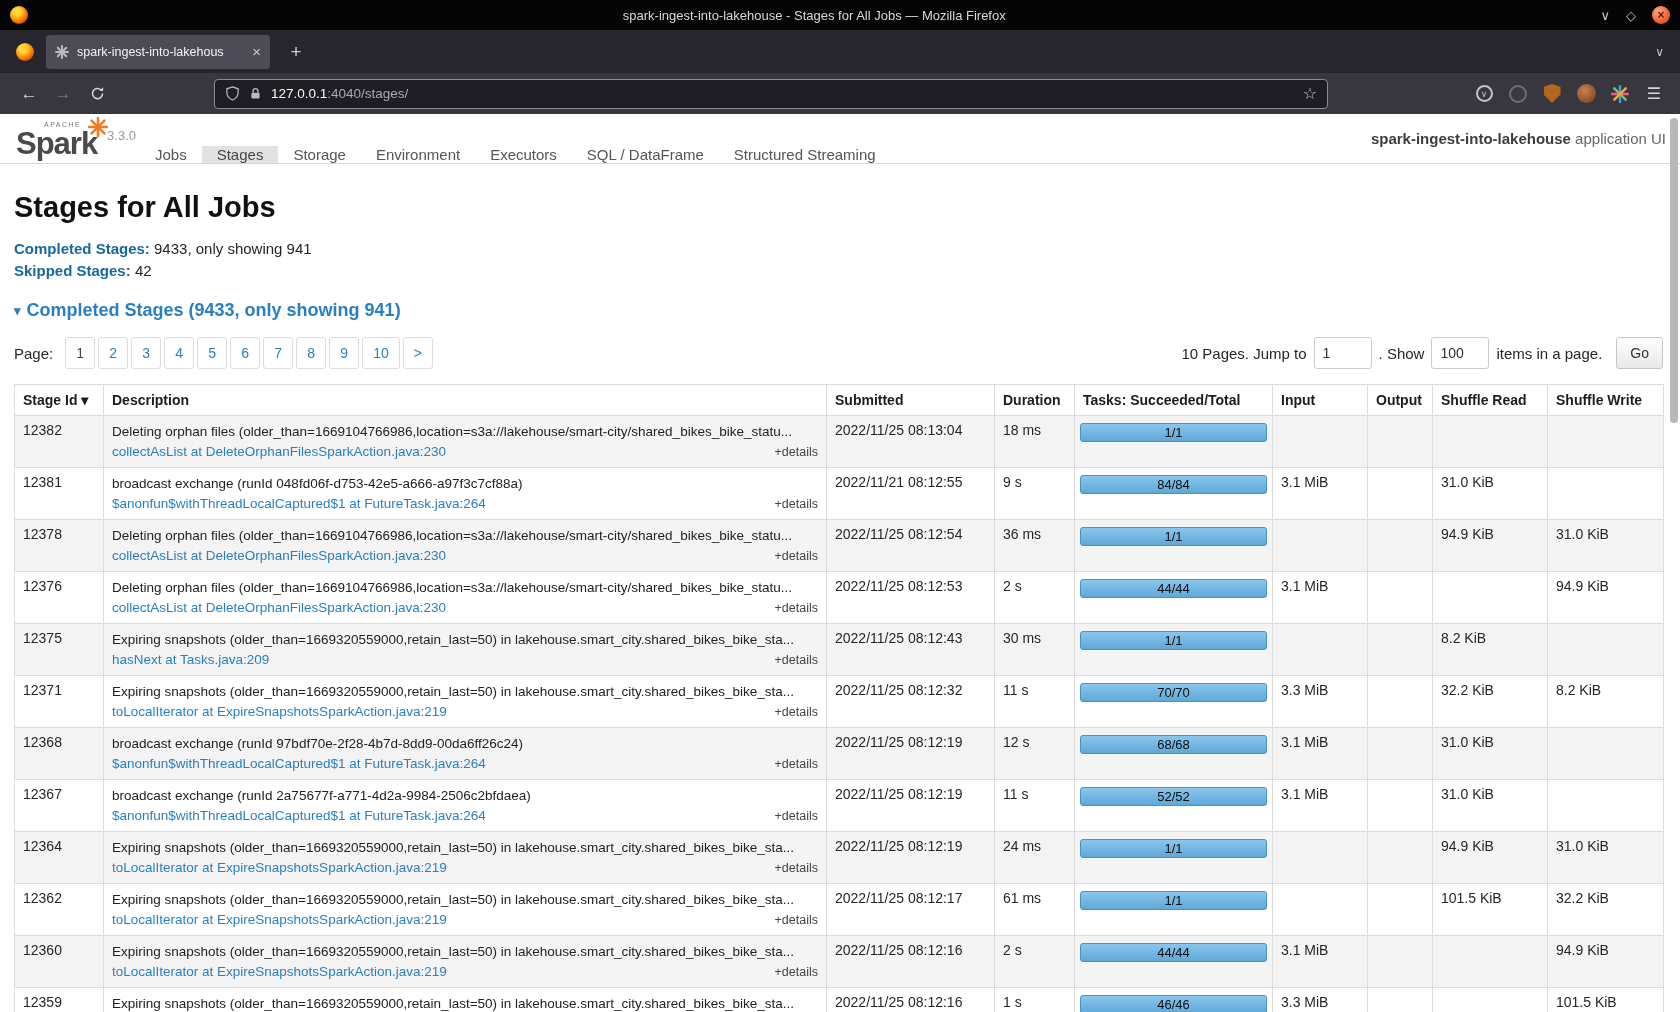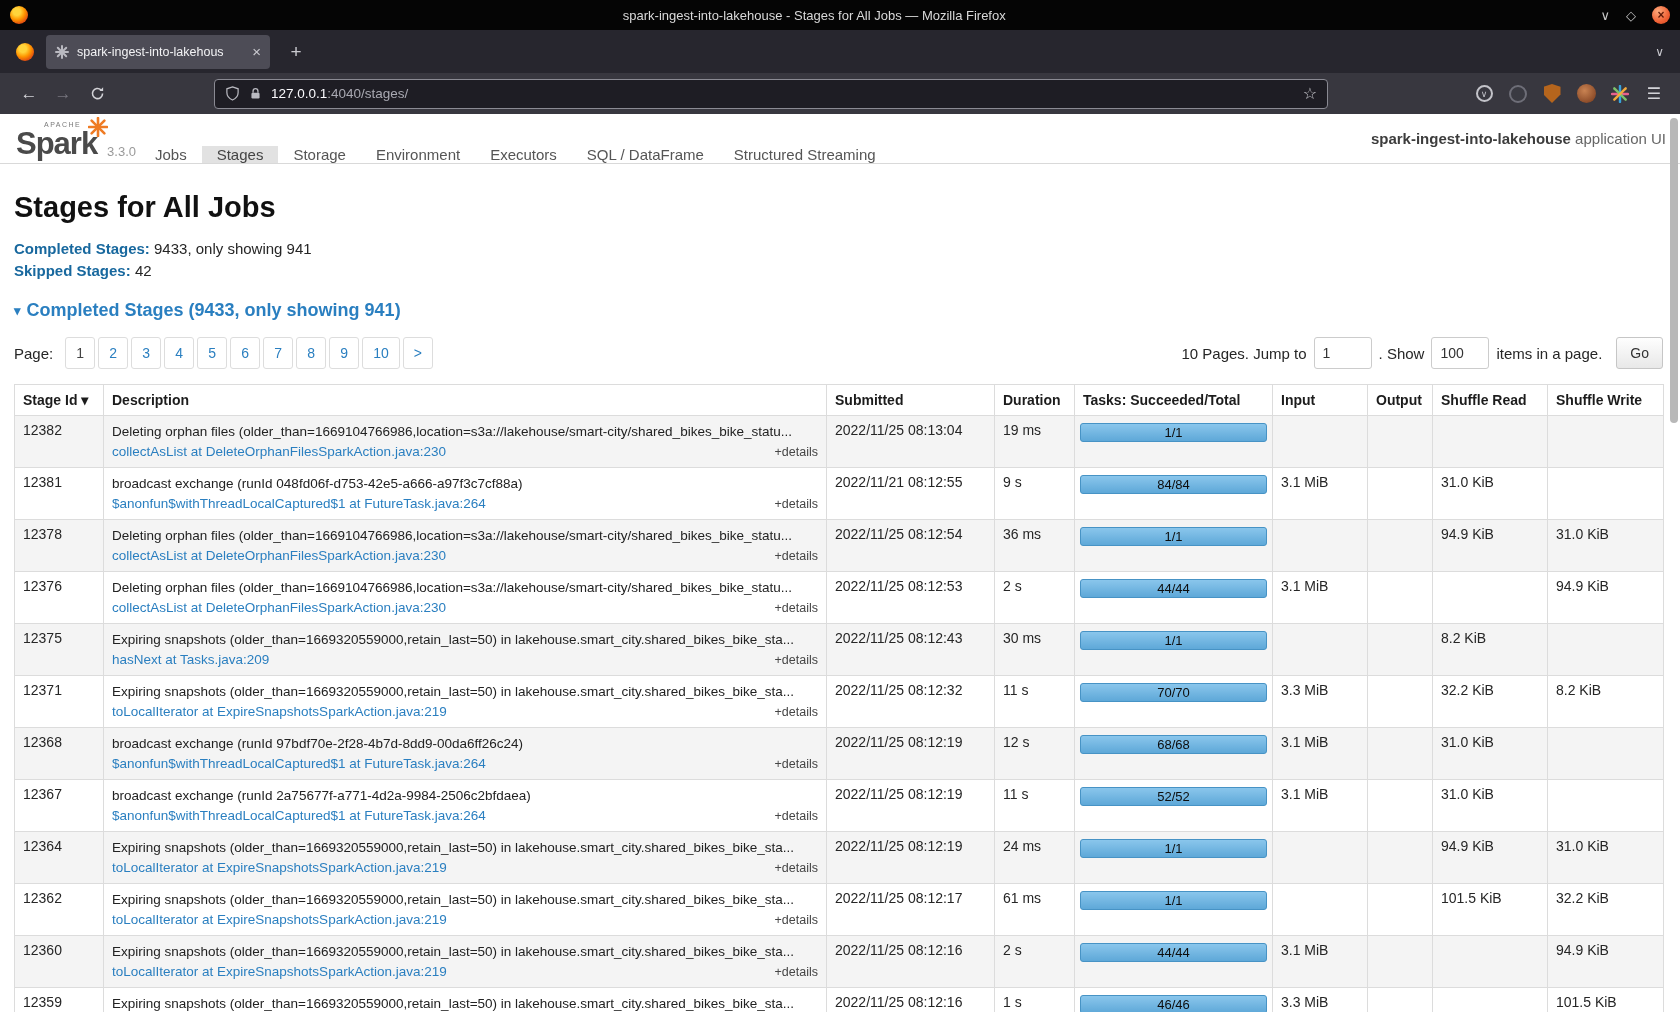--- a/index.html
+++ b/index.html
@@ -77,21 +77,21 @@
     background:radial-gradient(circle at 40% 35%, #c98352, #8a4a28 75%); }
   .menu-glyph { color:#d3d3d8; font-size:16px; }
 
   
   .content { position:relative; height:898px; background:#fff; overflow:hidden; }
 
   .spark-header {
     height:50px; display:flex; align-items:stretch;
     border-bottom:1px solid #d9d9d9; padding:0 14px;
   }
-  .spark-logo { position:relative; width:86px; margin:4px 40px 0 0; flex:0 0 auto; }
+  .spark-logo { position:relative; width:86px; margin:4px 40px 16px 0; flex:0 0 auto; }
   .logo-apache { position:absolute; top:3px; left:30px; font-size:7px; letter-spacing:1.5px; color:#7a7a7a; }
   .logo-word { position:absolute; top:8px; left:2px; font-size:31px; font-weight:bold; color:#4a4a4a; letter-spacing:-1px; }
   .logo-star { position:absolute; top:-1px; right:-8px; }
   .logo-ver { position:absolute; bottom:4px; right:-36px; font-size:13px; color:#9a9a9a; }
   .spark-nav { display:flex; align-items:flex-end; }
   .nav-tab { padding:0 15px; display:flex; align-items:center; font-size:15px; color:#555; cursor:pointer; white-space:nowrap; }
   .nav-tab.active { background:#e2e2e2; color:#444; }
   .app-label { margin-left:auto; align-self:center; font-size:15px; color:#666; white-space:nowrap; }
   .app-bold { font-weight:bold; color:#3d3d3d; }
 
@@ -316,21 +316,21 @@
   <tr>
     <td>12382</td>
     <td>
       <div class="desc-text">Deleting orphan files (older_than=1669104766986,location=s3a://lakehouse/smart-city/shared_bikes_bike_statu...</div>
       <div class="desc-sub">
         <span class="stage-link">collectAsList at DeleteOrphanFilesSparkAction.java:230</span>
         <span class="details-toggle">+details</span>
       </div>
     </td>
     <td>2022/11/25 08:13:04</td>
-    <td>19 ms</td>
+    <td>18 ms</td>
     <td class="c-tasks">
       <div class="progress-bar">
         <span>1/1</span>
       </div>
     </td>
     <td></td>
     <td></td>
     <td></td>
     <td></td>
   </tr>

